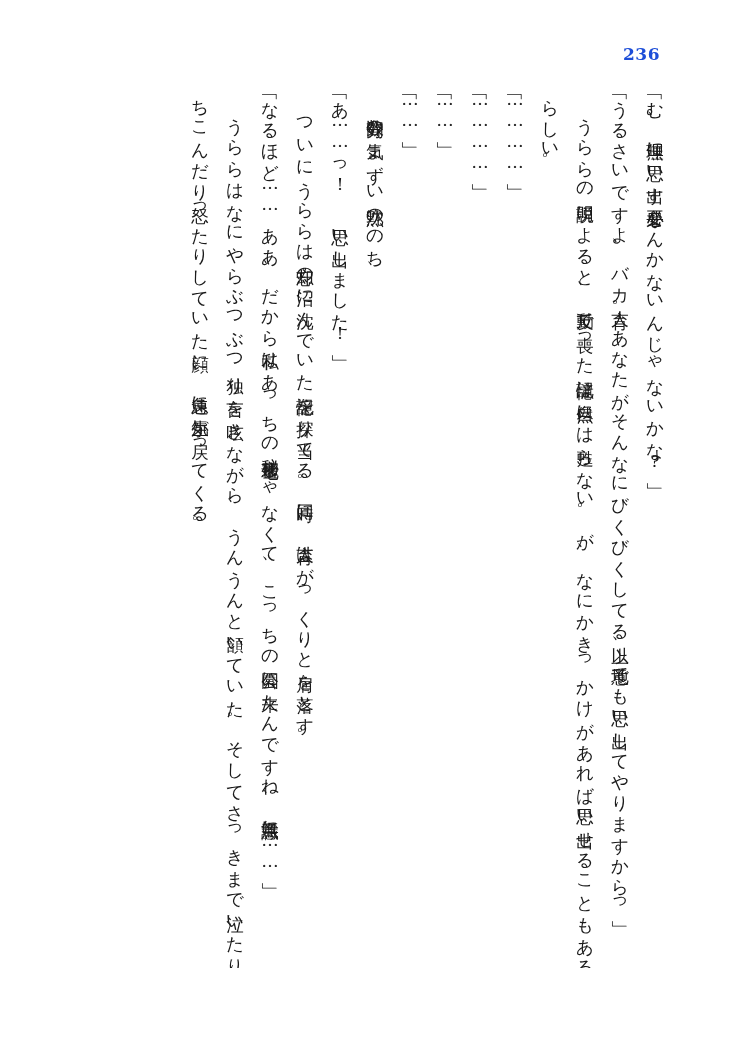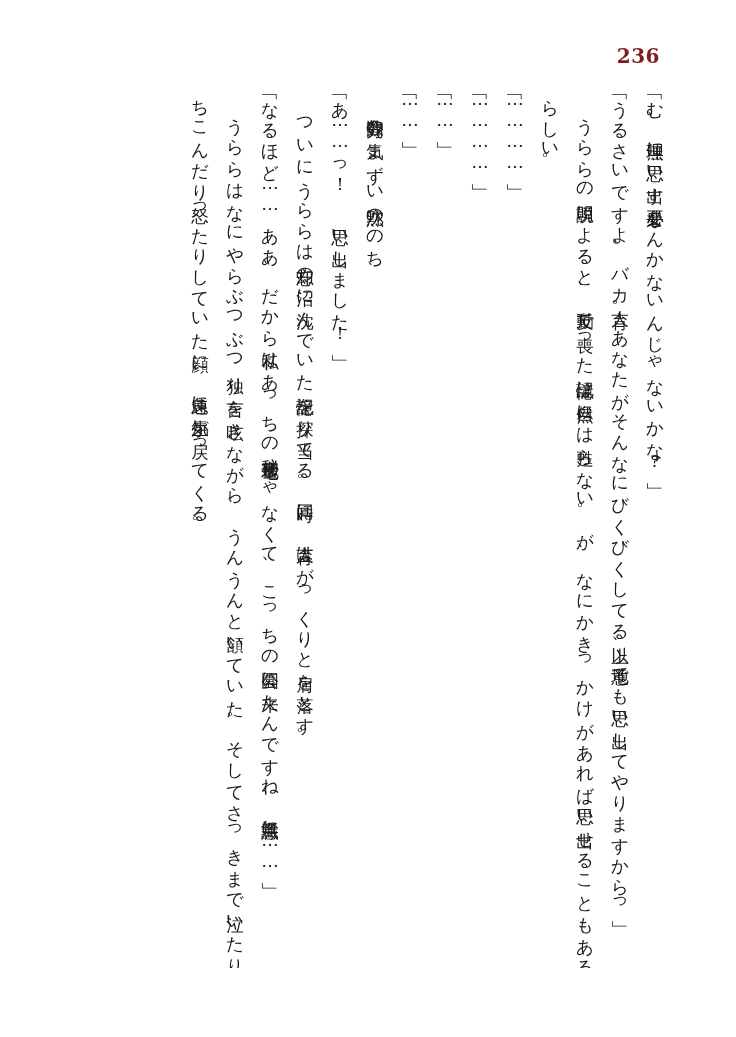--- a/index.html
+++ b/index.html
@@ -20,24 +20,24 @@
     height: 1037px;
     background: #ffffff;
     box-sizing: border-box;
   }
   .page-number {
     position: absolute;
     top: 44px;
     left: 0;
     width: 660px;
     text-align: right;
-    font-size: 20px;
+    font-size: 17px;
     font-weight: bold;
     font-family: "DejaVu Serif", "Liberation Serif", serif;
-    color: #7f1d1d;
+    color: #1d4ed8;
     letter-spacing: 0.5px;
   }
   .body-text {
     position: absolute;
     top: 88px;
     left: 60px;
     width: 612px;
     height: 880px;
     writing-mode: vertical-rl;
     text-orientation: upright;

